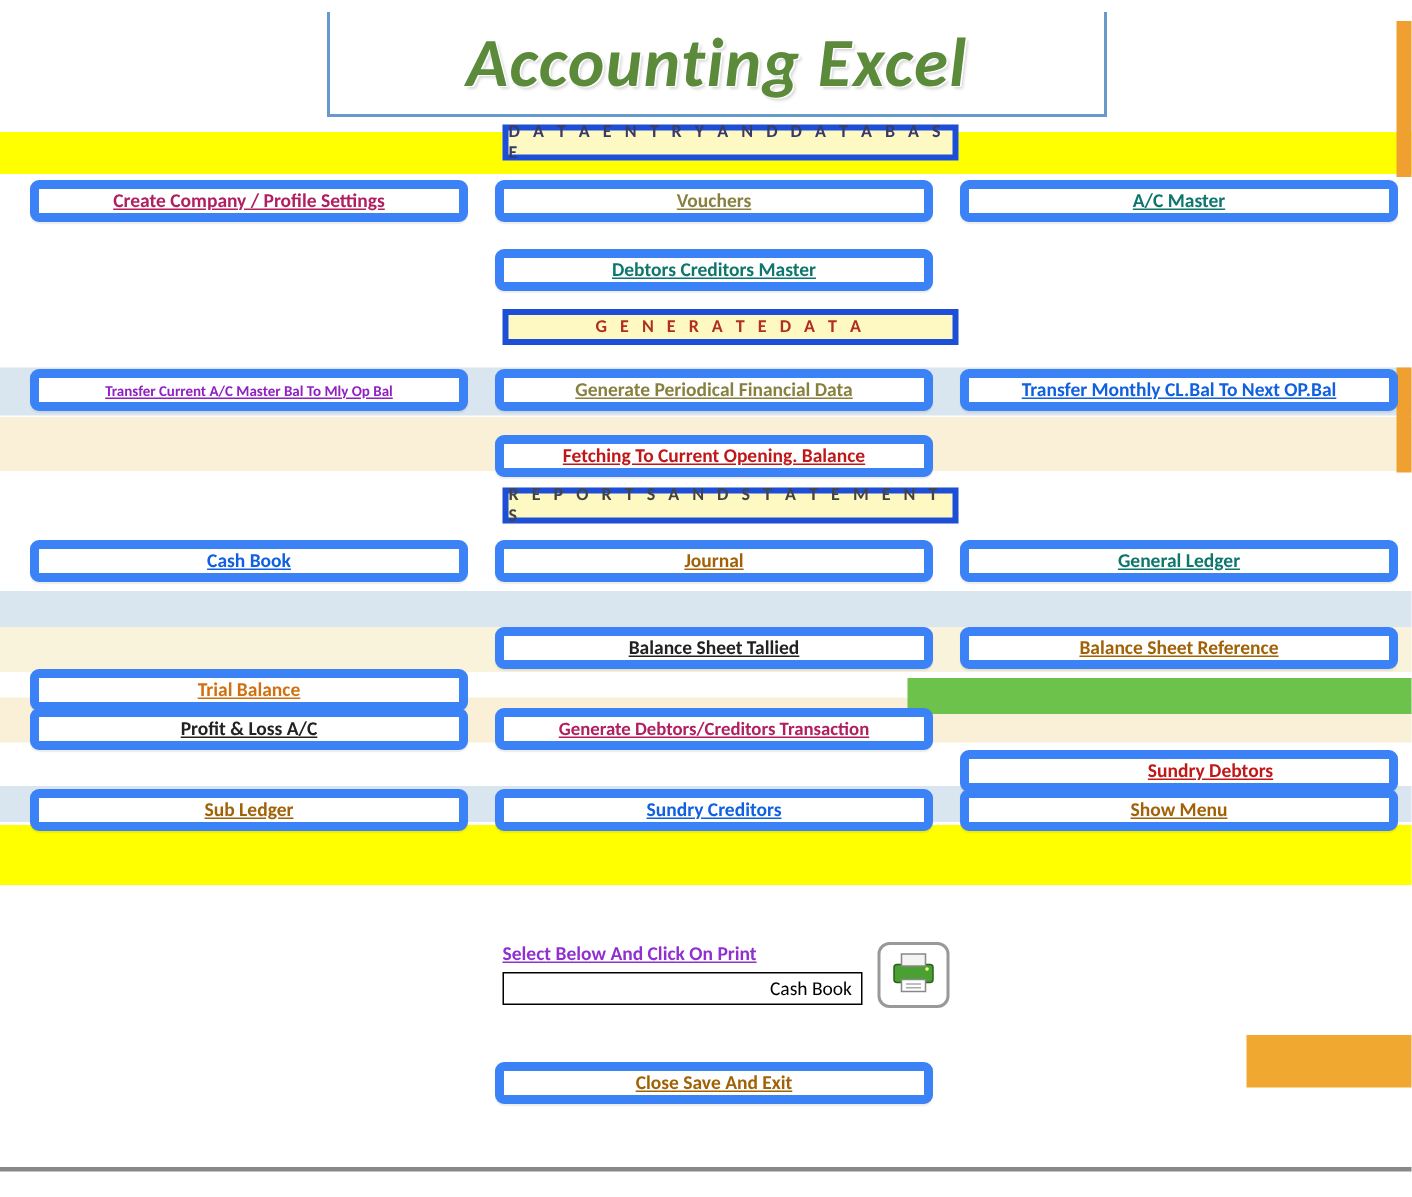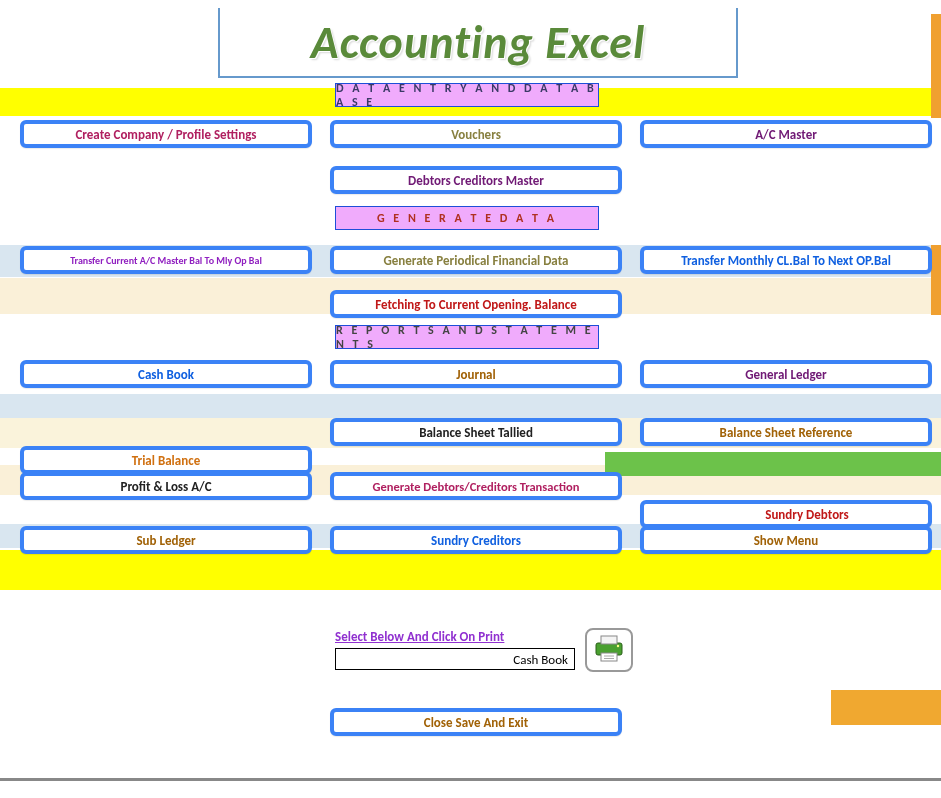--- a/index.html
+++ b/index.html
@@ -48,58 +48,59 @@
     font-weight: bold;
     font-style: italic;
     color: #5a8a3a;
     text-shadow: 1px 1px 0 #fff, 2px 2px 2px rgba(0,0,0,0.15);
     letter-spacing: 1px;
   }
 
   .section-header {
     position: absolute;
     left: 335px;
-    width: 264px;
+    width: 304px;
     height: 24px;
-    border: 1px solid #1d4ed8;
-    background: #f0abfc;
+    border: 4px solid #1d4ed8;
+    background: #fef9c3;
     display: flex;
     align-items: center;
     justify-content: center;
     font-size: 12px;
     letter-spacing: 3px;
     font-weight: 600;
   }
   .sh-data-entry { top: 83px; color: #3a3a66; }
   .sh-generate   { top: 206px; color: #b03020; font-weight: bold; }
   .sh-reports    { top: 325px; color: #444; }
 
   .btn {
     position: absolute;
     height: 28px;
-    border: 4px solid #3b82f6;
+    border: 6px solid #3b82f6;
     border-radius: 6px;
     background: #fff;
     display: flex;
     align-items: center;
     justify-content: center;
     font-size: 13px;
     font-weight: bold;
     cursor: pointer;
     box-shadow: 0 1px 1px rgba(0,0,0,0.08);
+    text-decoration: underline;
   }
   .btn-wide { width: 292px; }
 
   .col1 { left: 20px; }
   .col2 { left: 330px; }
   .col3 { left: 640px; }
 
   .c-crimson { color: #b02060; }
   .c-olive   { color: #888040; }
-  .c-navy    { color: #701a75; }
+  .c-navy    { color: #0f766e; }
   .c-purple  { color: #9020c0; }
   .c-blue    { color: #1060e0; }
   .c-red     { color: #c01818; }
   .c-green   { color: #a16207; }
   .c-orange  { color: #d07010; margin-top: 28px; }
   .c-black   { color: #222; }
 
   .print-label {
     position: absolute;
     top: 629px;

